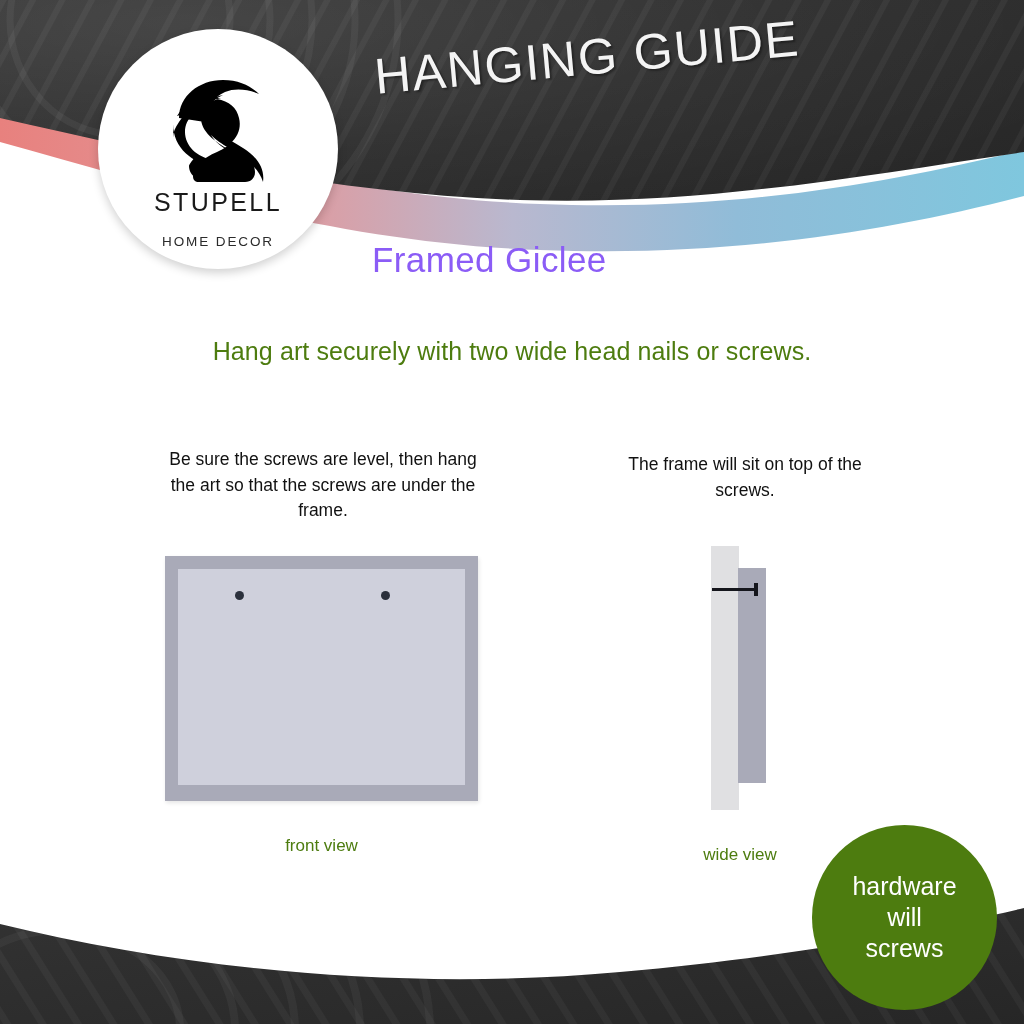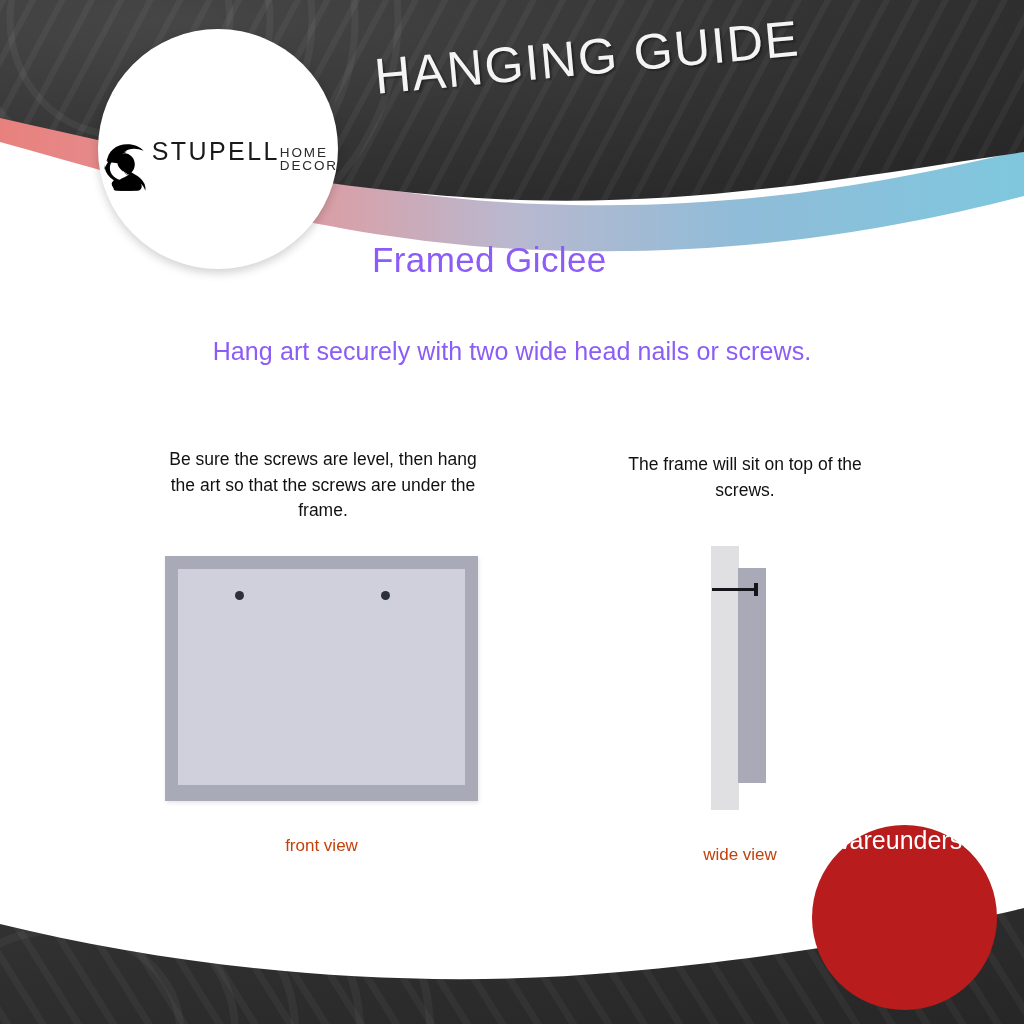--- a/index.html
+++ b/index.html
@@ -30,21 +30,21 @@
     position: absolute;
     left: 98px;
     top: 29px;
     width: 240px;
     height: 240px;
     border-radius: 50%;
     background: #ffffff;
     box-shadow: 0 4px 10px rgba(0,0,0,0.18);
     z-index: 10;
     display: flex;
-    flex-direction: row;
+    flex-direction: column;
     align-items: center;
     justify-content: flex-start;
   }
   #logo-mark {
     margin-top: 27px;
     width: 118px;
     height: 130px;
   }
   #logo-word {
     font-size: 25px;
@@ -93,21 +93,21 @@
 
   
   #main-instruction {
     position: absolute;
     left: 0;
     top: 337px;
     width: 1024px;
     text-align: center;
     font-size: 25px;
     font-weight: 400;
-    color: #8b5cf6;
+    color: #4d7c0f;
     letter-spacing: 0.1px;
     z-index: 5;
   }
 
   
   .caption {
     position: absolute;
     font-size: 17.5px;
     line-height: 25.5px;
     color: #111111;
@@ -196,39 +196,40 @@
     top: 43px;
     width: 3.5px;
     height: 13px;
     background: #15161c;
   }
 
   
   .view-label {
     position: absolute;
     font-size: 17px;
-    color: #c2410c;
+    color: #4d7c0f;
     font-weight: 400;
     z-index: 5;
     text-align: center;
   }
   #label-front { left: 165px; top: 836px; width: 313px; }
   #label-side  { left: 660px; top: 845px; width: 160px; }
 
   
   #hardware-badge {
     position: absolute;
     left: 812px;
     top: 825px;
     width: 185px;
     height: 185px;
     border-radius: 50%;
-    background: #b91c1c;
+    background: #4d7c0f;
     display: flex;
-    align-items: flex-start;
+    flex-direction: column;
+    align-items: center;
     justify-content: center;
     z-index: 12;
   }
   .badge-line {
     color: #ffffff;
     font-size: 25px;
     line-height: 31px;
     font-weight: 400;
     text-align: center;
   }
@@ -354,17 +355,17 @@
     <div id="side-frame"></div>
     <div id="side-screw-shaft"></div>
     <div id="side-screw-head"></div>
   </div>
 
   <div class="view-label" id="label-front">front view</div>
   <div class="view-label" id="label-side">wide view</div>
 
   <div id="hardware-badge">
     <span class="badge-line">hardware</span>
-    <span class="badge-line">under</span>
+    <span class="badge-line">will</span>
     <span class="badge-line">screws</span>
   </div>
 
 </div>
 
 </body></html>

